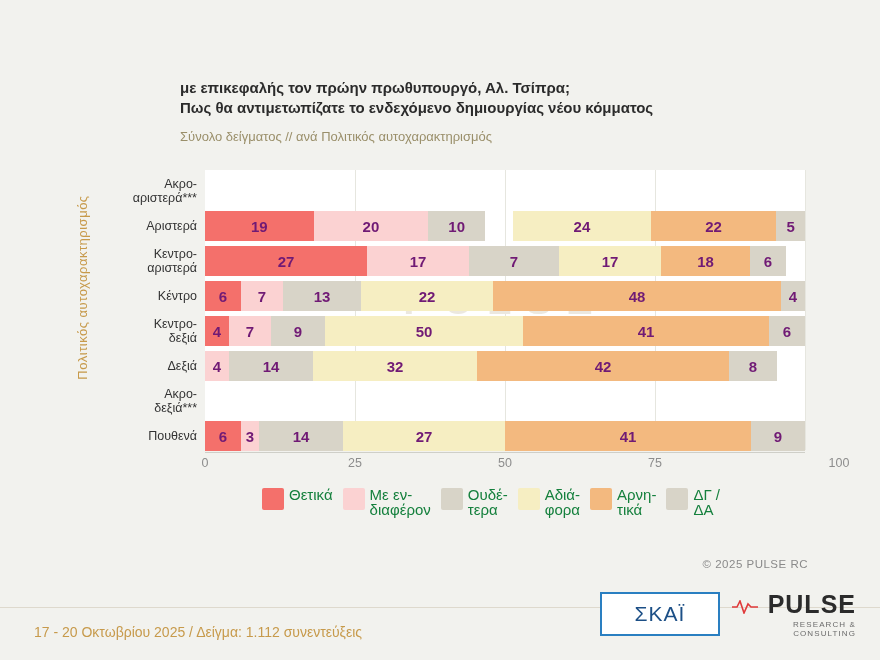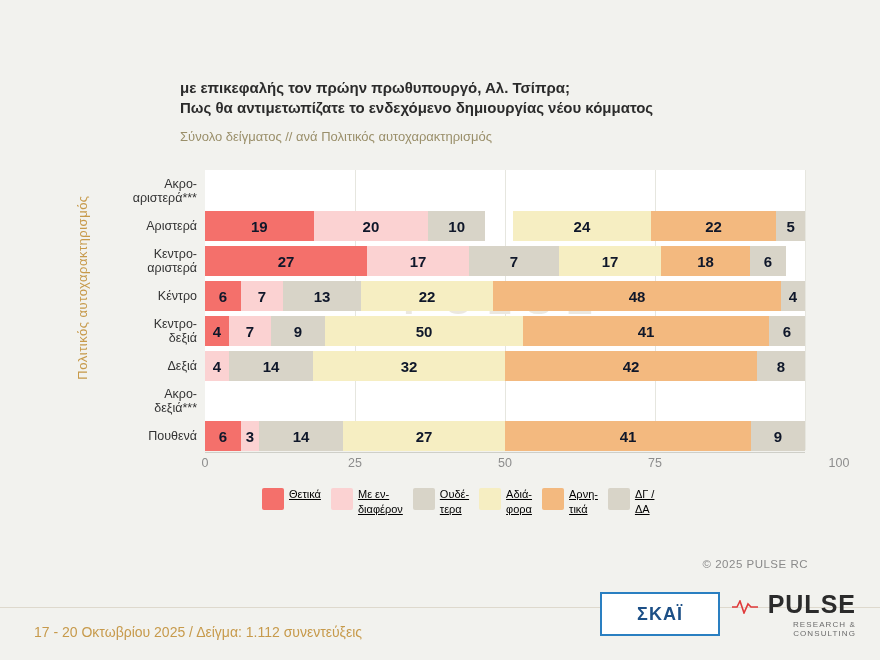--- a/index.html
+++ b/index.html
@@ -54,21 +54,21 @@
     margin-top:4px;
   }
   .rows{position:absolute; left:0; top:0; width:600px; height:280px;}
   .row{
     position:absolute; left:0; width:600px; height:30px;
     display:flex;
   }
   .seg{
     height:100%;
     display:flex; align-items:center; justify-content:center;
-    font-size:15px; font-weight:bold; color:#0f172a;
+    font-size:15px; font-weight:bold; color:#701a75;
     box-sizing:border-box;
     overflow:hidden;
   }
   .rowlabel{
     position:absolute;
     right:608px;
     width:140px;
     text-align:right;
     font-size:12.5px; color:#333;
     line-height:14px;
@@ -89,41 +89,41 @@
     position:absolute; top:0; width:1px; height:280px; background:#e6e6df;
   }
   .legend{
     position:absolute;
     left:262px; top:487px;
     display:flex;
     gap:10px;
   }
   .legend-item{display:flex; align-items:flex-start; gap:5px;}
   .swatch{width:22px;height:22px;border-radius:2px;margin-top:1px;flex:0 0 auto;}
-  .legend-text{font-size:11px;color:#000000;line-height:15px;text-decoration:underline;}
+  .legend-text{font-size:15px;color:#15803d;line-height:15px;}
   .copyright{
     position:absolute; right:72px; top:558px;
     font-size:11.5px; color:#8a8a8a; letter-spacing:0.5px;
   }
   .footer{
     position:absolute; left:0; bottom:0; width:880px; height:52px;
     border-top:1px solid #ded9cd;
     background:#f2f2ee;
   }
   .footer-text{
     position:absolute; left:34px; top:16px;
     font-size:14px; font-weight:normal; color:#c79a4b;
   }
   .skai{
     position:absolute; right:160px; top:-16px;
     width:116px; height:40px;
     border:2px solid #2a7fc1;
     display:flex; align-items:center; justify-content:center;
     background:#fff;
-    font-size:18px; font-weight:bold; color:#1c4f86; letter-spacing:1px;
+    font-size:21px; font-weight:normal; color:#1c4f86; letter-spacing:1px;
   }
   .pulse-logo{
     position:absolute; right:24px; top:-18px; width:124px;
   }
   .pulse-logo .pl-main{
     font-size:25px; font-weight:bold; color:#2b2b2b; letter-spacing:1px;
     text-align:right;
   }
   .pulse-logo .pl-sub{
     font-size:8px; color:#6b6b6b; letter-spacing:1.1px; text-align:right; margin-top:1px;
@@ -207,21 +207,21 @@
         <div class="seg" style="width: 198px; background: rgb(246, 238, 194);">50</div>
         <div class="seg" style="width: 246px; background: rgb(243, 185, 127);">41</div>
         <div class="seg" style="width: 36px; background: rgb(216, 212, 200);">6</div>
       </div>
       <div class="rowlabel" style="top: 189px;">
         <div>Δεξιά</div>
       </div>
       <div class="row" style="top: 181px;">
         <div class="seg" style="width: 24px; background: rgb(251, 210, 210);">4</div>
         <div class="seg" style="width: 84px; background: rgb(216, 212, 200);">14</div>
-        <div class="seg" style="width: 192px; background: rgb(246, 238, 194);">32</div>
+        <div class="seg" style="width: 164px; background: rgb(246, 238, 194);">32</div>
         <div class="seg" style="width: 252px; background: rgb(243, 185, 127);">42</div>
         <div class="seg" style="width: 48px; background: rgb(216, 212, 200);">8</div>
       </div>
       <div class="rowlabel" style="top: 217px;">
         <div>Ακρο-</div>
         <div>δεξιά***</div>
       </div>
       <div class="row" style="top: 216px;"></div>
       <div class="rowlabel" style="top: 259px;">
         <div>Πουθενά</div>

